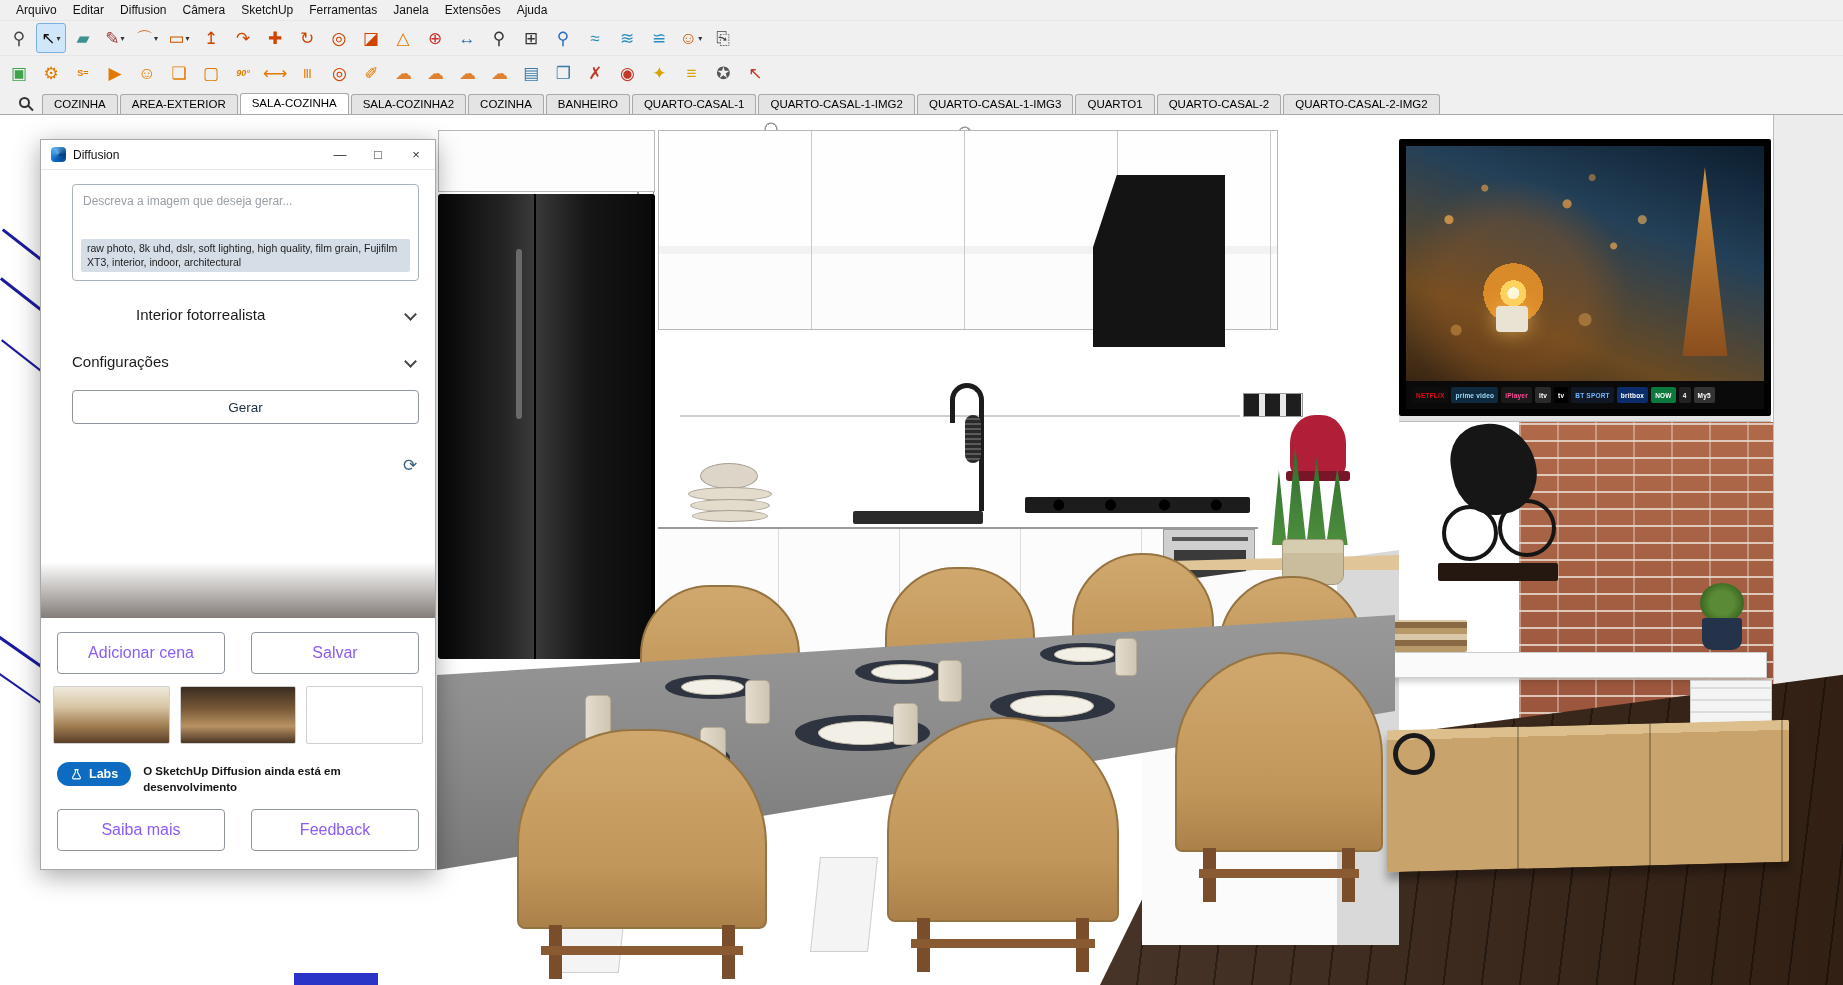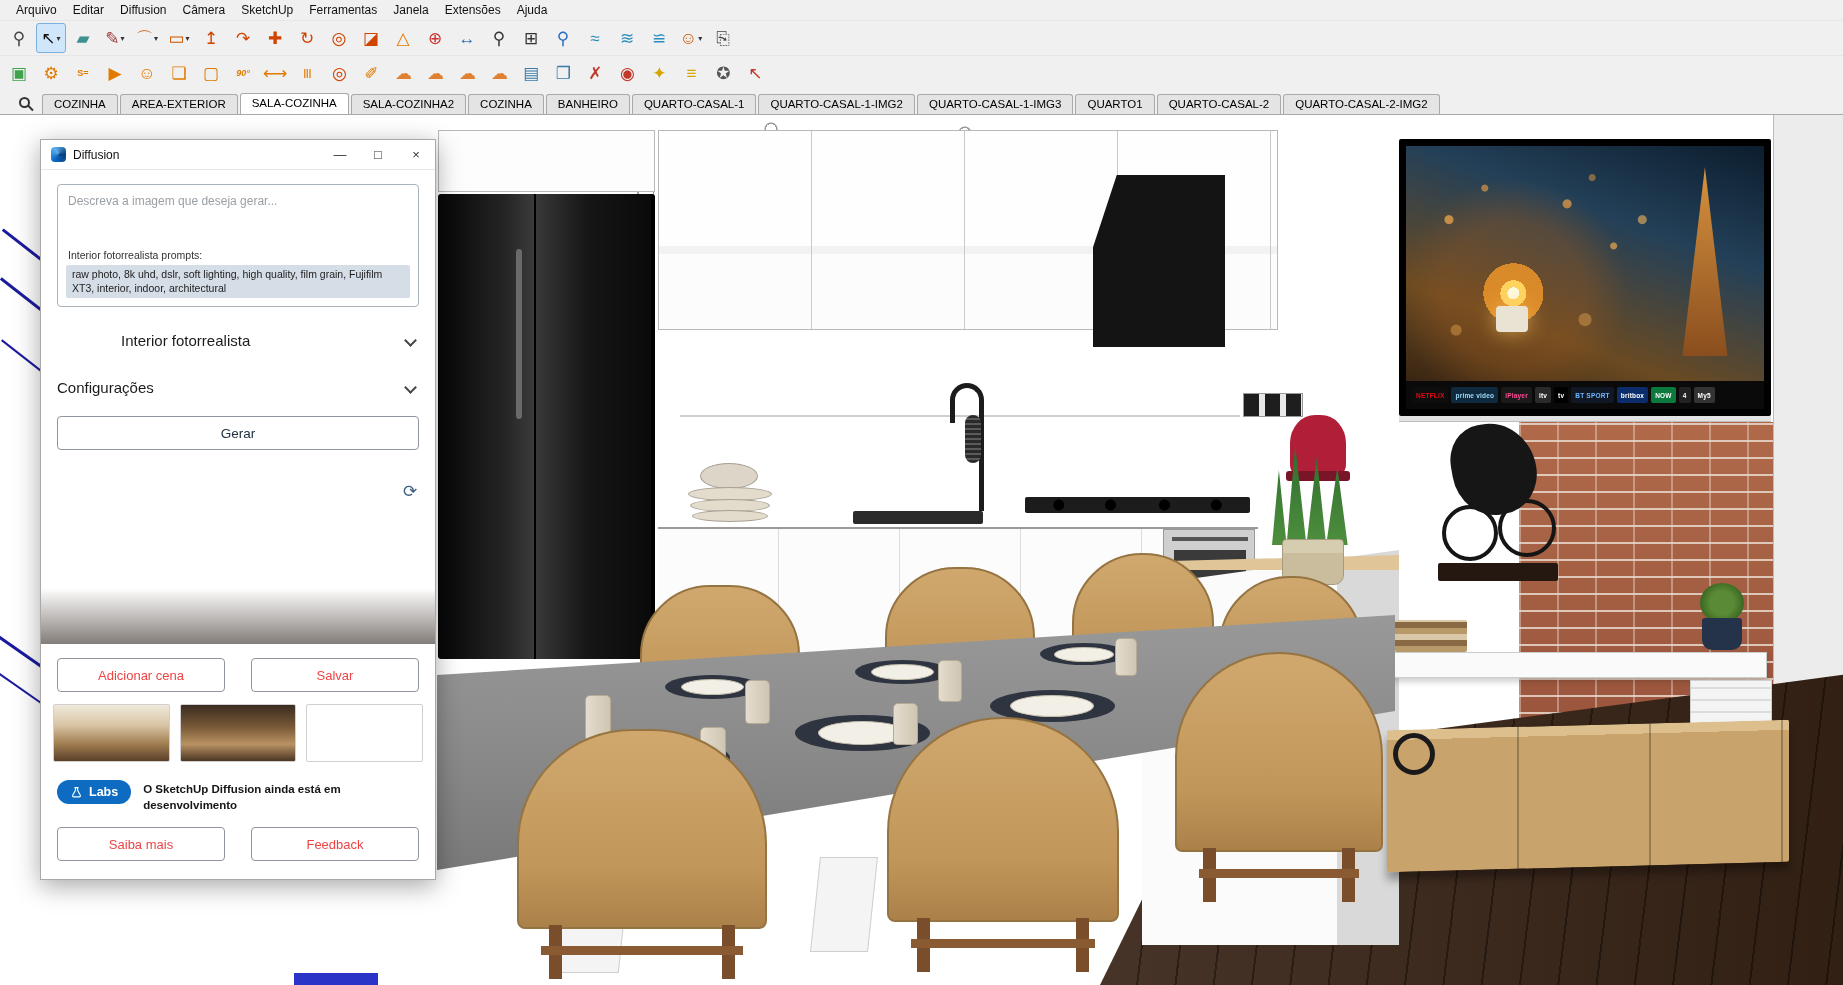--- a/index.html
+++ b/index.html
@@ -98,32 +98,32 @@
       radial-gradient(circle at 88% 38%, #fff 0 8px, #9a9a9a 8px 9px, transparent 10px),
       radial-gradient(circle at 93% 66%, #fff 0 5px, #9a9a9a 5px 6px, transparent 7px),
       radial-gradient(circle at 97% 46%, #fff 0 6px, #9a9a9a 6px 7px, transparent 8px); }
 
   
   .diffusion-dialog { position:absolute; left:40px; top:24px; width:396px; background:#fff; border:1px solid #a8a8a8; box-shadow:0 6px 24px rgba(0,0,0,.35); z-index:40; }
   .dlg-titlebar { height:30px; display:flex; align-items:center; padding-left:10px; border-bottom:1px solid #e8e8e8; background:#fff; }
   .dlg-logo { width:15px; height:15px; border-radius:4px; margin-right:7px; background:conic-gradient(from 210deg,#0a66c2,#5db0ee,#0a3f7a,#0a66c2); }
   .dlg-title { font-size:12px; color:#111; flex:1; }
   .dlg-ctrl { width:38px; height:30px; display:flex; align-items:center; justify-content:center; font-size:13px; color:#333; }
-  .dlg-body { padding:14px 16px 0; }
+  .dlg-body { padding:14px 16px 0;margin-left:15px; }
   .prompt-box { border:1px solid #aab2ba; border-radius:4px; padding-bottom:8px; }
   .prompt-input { width:100%; height:50px; border:none; outline:none; resize:none; font-family:"Liberation Sans",sans-serif; font-size:12px; padding:9px 10px; color:#222; background:transparent; }
   .prompt-input::placeholder { color:#9aa0a6; }
   .prompt-hint { font-size:10.5px; color:#333; padding:10px 10px 4px; }
   .prompt-chip { margin:0 8px; background:#d5dde6; border-radius:2px; font-size:10.5px; line-height:1.3; padding:3px 6px; color:#1d1d1d; }
   .section-row { display:flex; align-items:center; gap:12px; padding:13px 0 6px; }
   .style-thumb { width:52px; height:40px; border-radius:4px; flex:0 0 auto;
     background:linear-gradient(180deg,#e8dfcf 0%,#cdb astunning 0%), linear-gradient(180deg,#efe7d8 0%,#d9c3a0 35%,#9a7448 70%,#5f4026 100%); }
   .section-label { font-size:15px; color:#1b1b1b; }
   .chev { margin-left:auto; width:9px; height:9px; border-right:2px solid #444; border-bottom:2px solid #444; transform:rotate(45deg); margin-right:4px; flex:0 0 auto; }
-  .btn { background:#fff; border:1px solid #8f959c; border-radius:4px; font-family:"Liberation Sans",sans-serif; font-size:13px; color:#ef4444; height:34px; cursor:default; }
+  .btn { background:#fff; border:1px solid #8f959c; border-radius:4px; font-family:"Liberation Sans",sans-serif; font-size:16px; color:#8b5cf6; height:42px; cursor:default; }
   .btn.wide { width:100%; height:34px; margin:14px 0 16px; color:#203040; font-size:13.5px; }
   .preview { position:relative; width:100%; height:178px; overflow:hidden;
     background:
       radial-gradient(circle at 42% 42%, rgba(255,244,220,.55) 0 40px, transparent 90px),
       linear-gradient(90deg, #6a4a2e 0%, #8a6a45 12%, #c9b393 30%, #e3d7c2 45%, #b3906a 62%, #7a5636 82%, #4a3negative 0%, #4a3321 100%),
       linear-gradient(180deg,#2e2620 0%,#6b5136 20%,#a5815a 45%,#8a6a48 68%,#3e2c1e 100%); }
   .preview::after { content:""; position:absolute; left:0; right:0; bottom:0; height:56px; background:linear-gradient(180deg, transparent, rgba(30,18,10,.55)); }
   .refresh-btn { position:absolute; right:10px; top:10px; width:30px; height:30px; background:rgba(255,255,255,.92); border-radius:5px; display:flex; align-items:center; justify-content:center; z-index:2; }
   .refresh-glyph { font-size:17px; color:#3a5f80; }
   .btn-row { display:flex; gap:26px; padding:14px 16px 10px; }
@@ -453,21 +453,20 @@
     <div class="dlg-titlebar">
       <span class="dlg-logo"></span>
       <span class="dlg-title">Diffusion</span>
       <span class="dlg-ctrl">—</span>
       <span class="dlg-ctrl">□</span>
       <span class="dlg-ctrl">×</span>
     </div>
     <div class="dlg-body">
       <div class="prompt-box">
         <textarea class="prompt-input" placeholder="Descreva a imagem que deseja gerar..." style=""></textarea>
-        <div class="prompt-hint">Interior fotorrealista prompts:</div>
         <div class="prompt-chip">raw photo, 8k uhd, dslr, soft lighting, high quality, film grain, Fujifilm XT3, interior, indoor, architectural</div>
       </div>
       <div class="section-row">
         <span class="style-thumb"></span>
         <span class="section-label">Interior fotorrealista</span>
         <span class="chev"></span>
       </div>
       <div class="section-row">
         <span class="section-label">Configurações</span>
         <span class="chev"></span>

